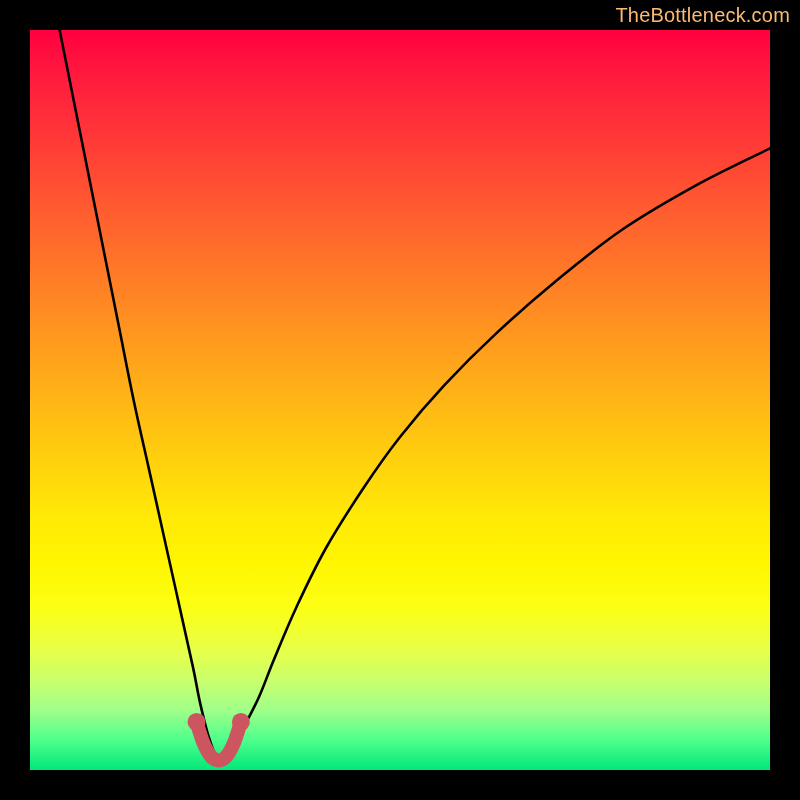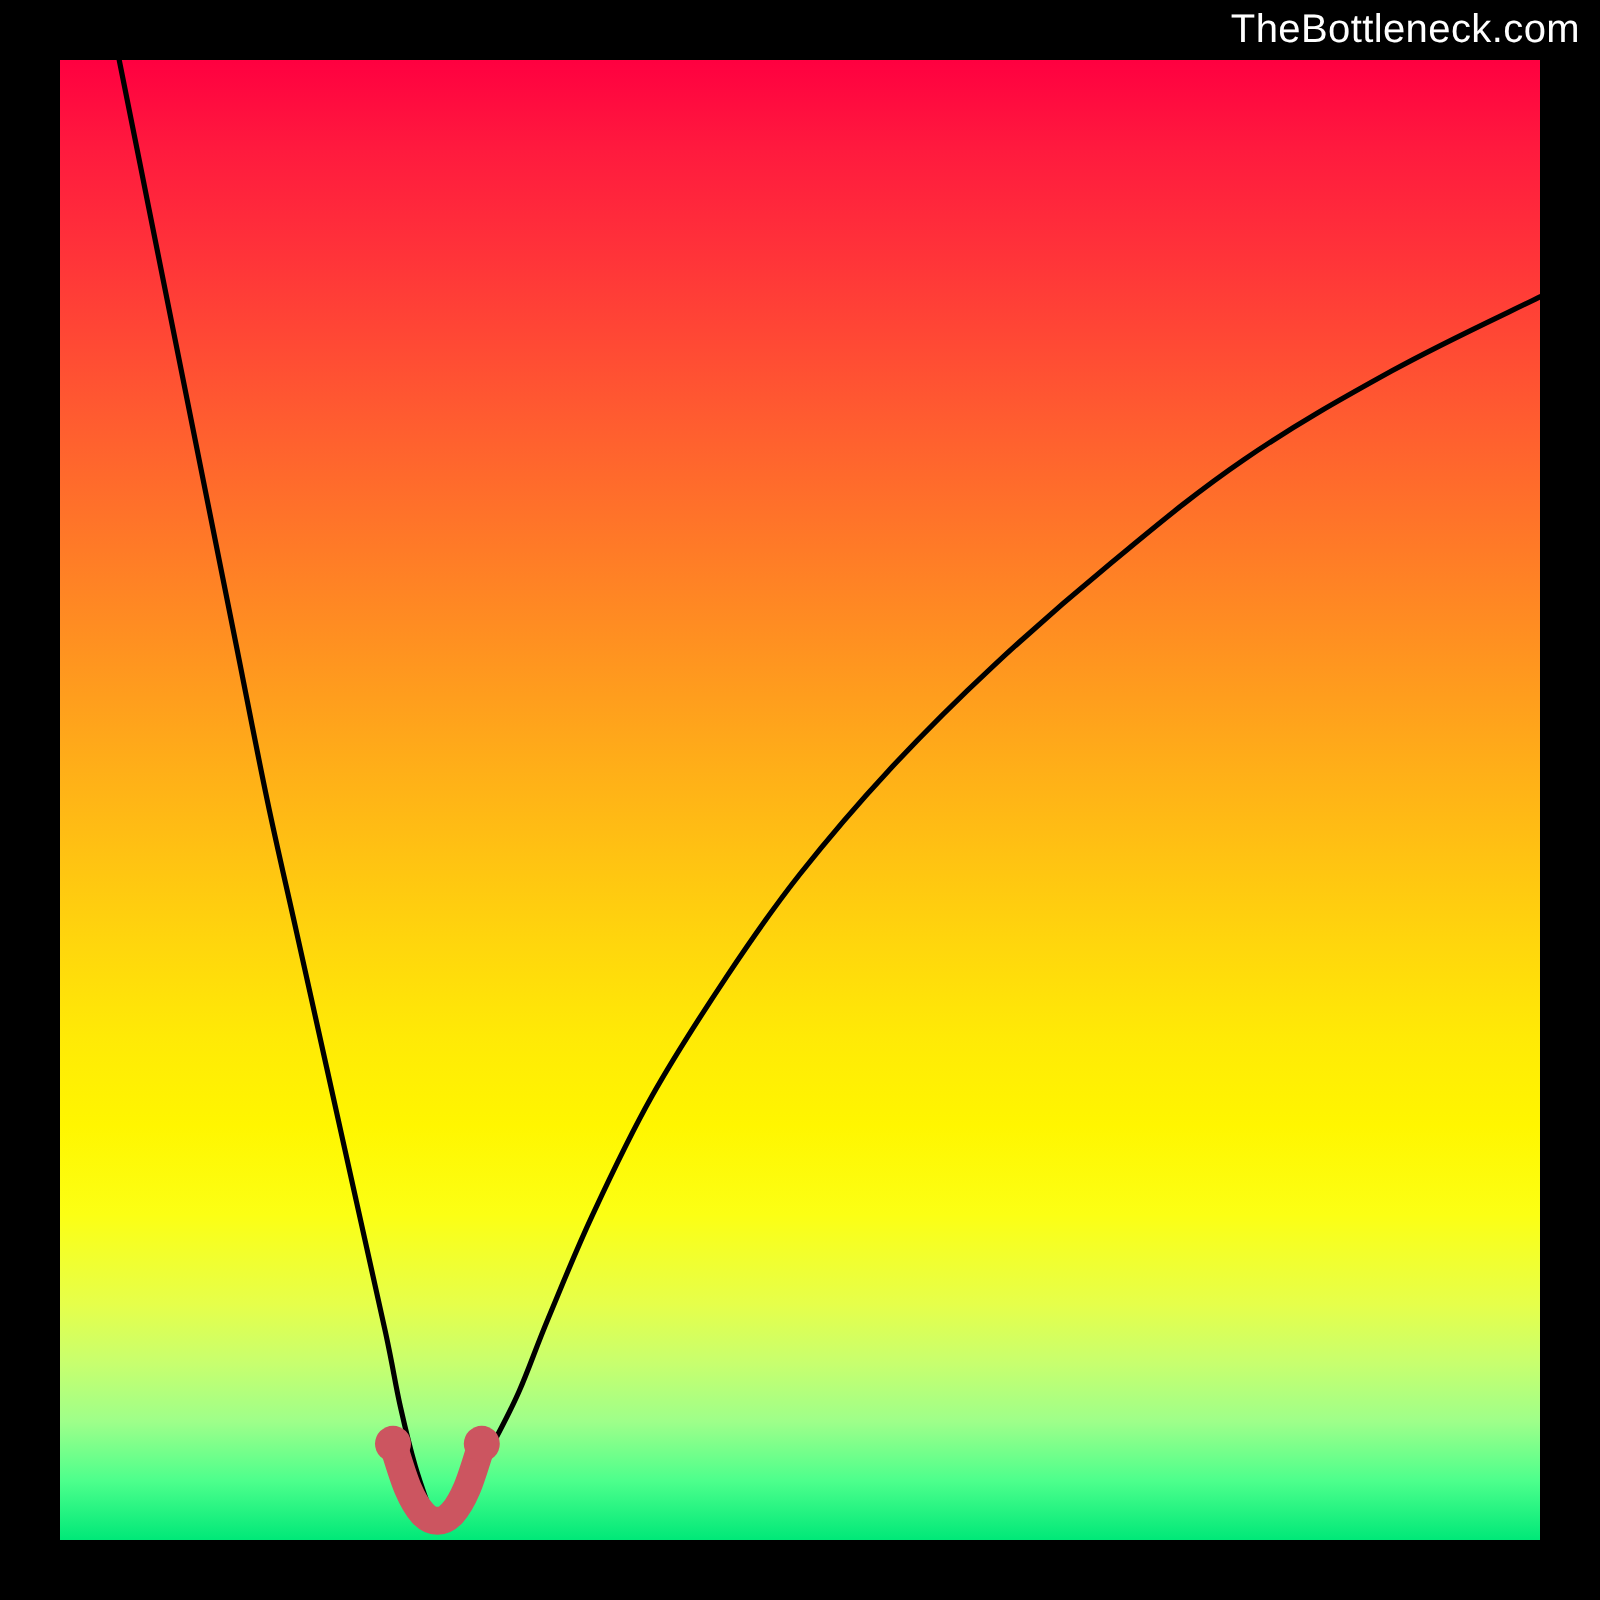--- a/index.html
+++ b/index.html
@@ -70,21 +70,21 @@
     stroke-linecap: round;
     stroke-linejoin: round;
   }
   .marker-dot {
     fill: #cc5560;
   }
   .watermark {
     position: absolute;
     top: 4px;
     right: 10px;
-    color: #ffffff;
+    color: #fdba74;
     font-size: 20px;
     letter-spacing: 0.2px;
     font-weight: 500;
     user-select: none;
     text-align: right;
   }
 </style>
 </head>
 <body>
 

